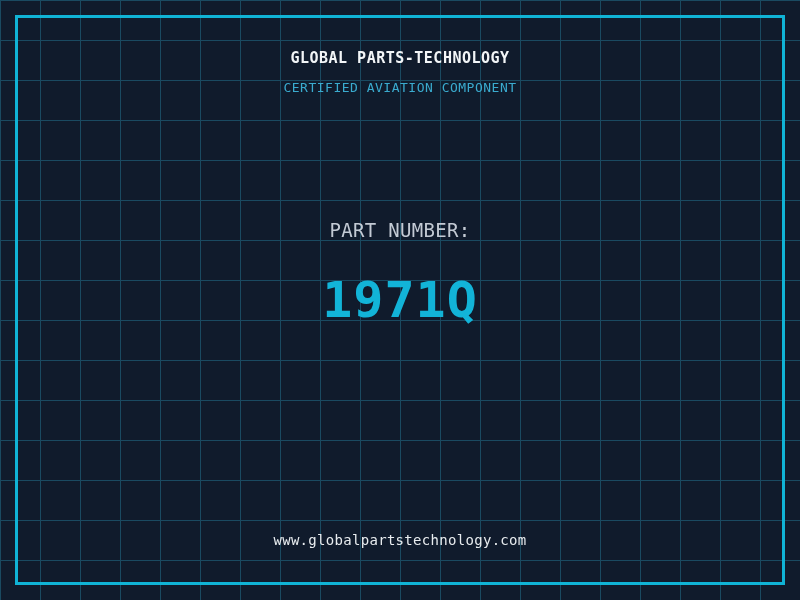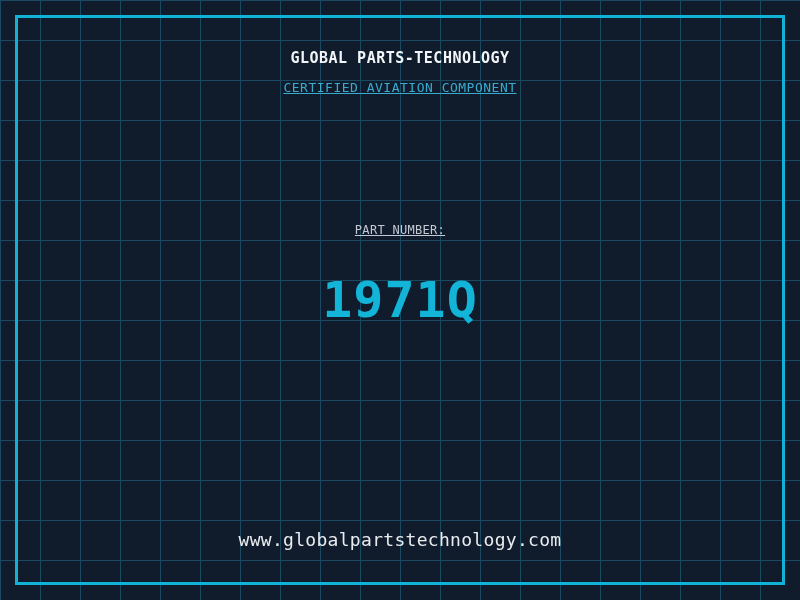--- a/index.html
+++ b/index.html
@@ -44,45 +44,43 @@
     letter-spacing: 0.5px;
     color: var(--title, #f2f5f7);
   }
   .brand-subtitle {
     top: 79px;
     height: 18px;
     line-height: 18px;
     font-size: 13px;
     letter-spacing: 0.5px;
     color: var(--subtitle, #3aabcf);
-    text-decoration: underline;
   }
   .part-label {
     top: 220px;
     height: 20px;
     line-height: 20px;
-    font-size: 12px;
+    font-size: 19px;
     letter-spacing: 0.3px;
     color: var(--part-label, #c3cad4);
-    text-decoration: underline;
   }
   .part-number {
     top: 256px;
     height: 88px;
     line-height: 88px;
     font-size: 50px;
     font-weight: bold;
     letter-spacing: 1px;
     color: var(--part-number, #10b3d6);
   }
   .website {
     top: 530px;
     height: 20px;
     line-height: 20px;
-    font-size: 18px;
+    font-size: 14px;
     letter-spacing: 0.3px;
     color: var(--website, #e8ecef);
   }
 </style>
 </head>
 <body>
 
 <div class="grid-bg"></div>
 <div class="frame"></div>
 

